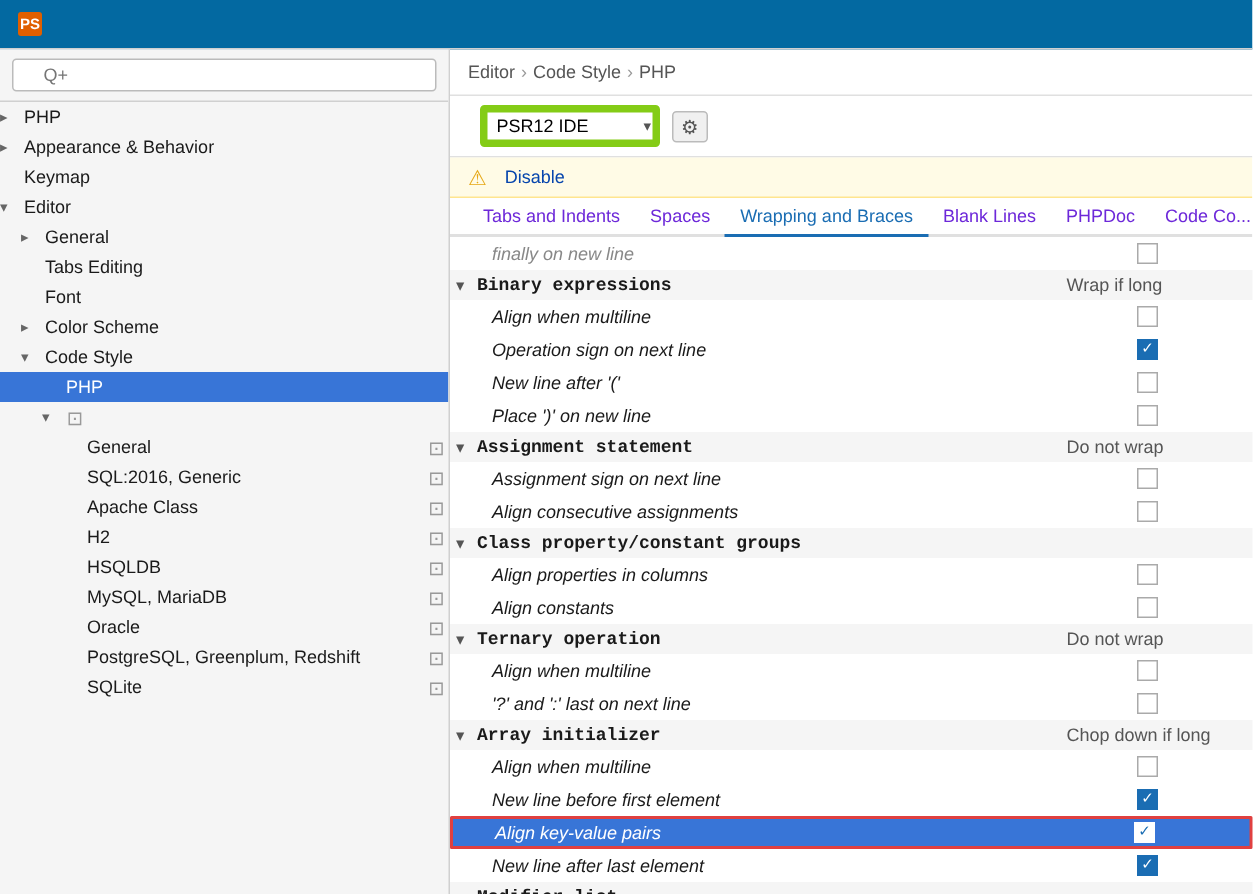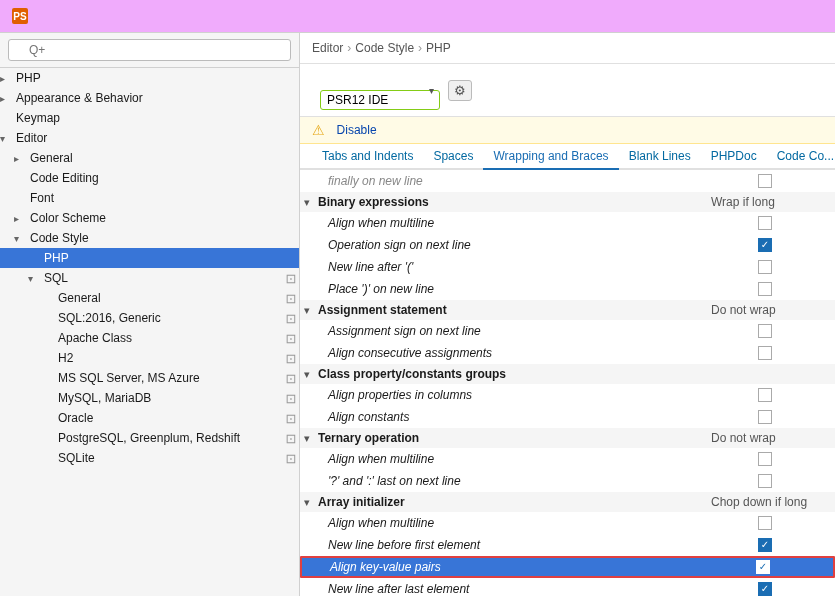--- a/index.html
+++ b/index.html
@@ -1,18 +1,18 @@
 <!DOCTYPE html>
 <html><head>
   <meta charset="utf-8">
   <style>
     * { box-sizing: border-box; margin: 0; padding: 0; }
     body { font-family: 'Segoe UI', Arial, sans-serif; font-size: 12px; background: #fff; color: #1a1a1a; width: 835px; height: 596px; overflow: hidden; }
 
-    .title-bar { background: #f0abfc; border-bottom: 1px solid #d0d0d0; padding: 8px 12px; display: flex; align-items: center; gap: 8px; }
+    .title-bar { background: #0369a1; border-bottom: 1px solid #d0d0d0; padding: 8px 12px; display: flex; align-items: center; gap: 8px; }
     .title-bar .app-icon { width: 16px; height: 16px; background: #e05f00; border-radius: 2px; font-size: 10px; color: #fff; display: flex; align-items: center; justify-content: center; font-weight: bold; }
     .title-bar-text { font-size: 13px; color: #333; }
 
     .main-layout { display: flex; height: calc(596px - 32px); }
 
     
     .sidebar { width: 300px; min-width: 300px; border-right: 1px solid #d0d0d0; display: flex; flex-direction: column; overflow: hidden; background: #f5f5f5; }
     .search-box { padding: 6px 8px; border-bottom: 1px solid #d0d0d0; background: #f5f5f5; }
     .search-box input { width: 100%; border: 1px solid #bbb; border-radius: 3px; padding: 3px 6px; font-size: 12px; background: #fff; outline: none; }
     .sidebar-tree { overflow-y: auto; flex: 1; }
@@ -27,43 +27,43 @@
     .expand-icon { width: 16px; height: 16px; display: flex; align-items: center; justify-content: center; }
     .expand-icon::before { content: '⊡'; font-size: 13px; color: #999; }
 
     
     .content { flex: 1; display: flex; flex-direction: column; overflow: hidden; }
     .breadcrumb { padding: 8px 12px; font-size: 12px; color: #555; border-bottom: 1px solid #e0e0e0; display: flex; align-items: center; gap: 4px; }
     .breadcrumb-sep { color: #999; }
 
     .scheme-row { display: flex; align-items: center; gap: 8px; padding: 6px 12px; border-bottom: 1px solid #e0e0e0; }
     .scheme-label { font-size: 12px; }
-    .scheme-select { border: 1px solid #84cc16; border-radius: 3px; padding: 2px 24px 2px 6px; font-size: 12px; background: #fff; appearance: none; cursor: pointer; min-width: 120px; position: relative; margin-top: 20px; }
+    .scheme-select { border: 5px solid #84cc16; border-radius: 3px; padding: 2px 24px 2px 6px; font-size: 12px; background: #fff; appearance: none; cursor: pointer; min-width: 120px; position: relative; }
     .scheme-select-wrapper { position: relative; display: inline-block; }
     .scheme-select-wrapper::after { content: '▾'; position: absolute; right: 6px; top: 50%; transform: translateY(-50%); font-size: 10px; color: #555; pointer-events: none; }
     .gear-btn { border: 1px solid #bbb; background: #f0f0f0; border-radius: 3px; padding: 2px 5px; cursor: pointer; font-size: 13px; color: #555; }
 
     .warning-bar { display: flex; align-items: center; gap: 6px; padding: 5px 12px; background: #fffbe6; border-bottom: 1px solid #ffe58f; font-size: 12px; color: #555; }
     .warning-icon { color: #e6a817; font-size: 14px; }
     .disable-link { color: #0645ad; cursor: pointer; text-decoration: none; }
 
     
     .tabs-row { display: flex; border-bottom: 2px solid #e0e0e0; padding: 0 0 0 12px; background: #fff; }
-    .tab { padding: 5px 10px; font-size: 12px; cursor: pointer; color: #0369a1; border-bottom: 2px solid transparent; margin-bottom: -2px; white-space: nowrap; }
+    .tab { padding: 5px 10px; font-size: 12px; cursor: pointer; color: #6d28d9; border-bottom: 2px solid transparent; margin-bottom: -2px; white-space: nowrap; }
     .tab.active { color: #1a6db3; border-bottom: 2px solid #1a6db3; font-weight: 500; }
 
     
     .settings-table { flex: 1; overflow-y: auto; padding: 0; }
     .settings-row { display: flex; align-items: center; padding: 1px 0 1px 0; min-height: 22px; }
     .settings-row.highlighted { background: #3875d7; color: #fff; }
 
     .section-header-row { display: flex; align-items: center; padding: 3px 4px; background: #f5f5f5; }
     .section-toggle { width: 14px; font-size: 11px; color: #555; cursor: pointer; }
     .section-toggle::before { content: '▾'; }
-    .section-name { font-weight: bold; font-size: 12px; flex: 1; }
+    .section-name { font-weight: bold; font-size: 12px; flex: 1; font-family: Liberation Mono, monospace; }
     .section-right-label { font-size: 12px; color: #555; min-width: 120px; text-align: left; padding-right: 20px; }
 
     .row-label { flex: 1; padding-left: 28px; font-size: 12px; font-style: italic; }
     .row-checkbox-cell { min-width: 120px; display: flex; align-items: center; justify-content: center; padding-right: 20px; }
     .cb { width: 14px; height: 14px; border: 1px solid #aaa; background: #fff; display: flex; align-items: center; justify-content: center; cursor: pointer; }
     .cb.checked { background: #1a6db3; border-color: #1a6db3; }
     .cb.checked::after { content: '✓'; color: #fff; font-size: 10px; line-height: 1; }
     .highlighted .cb { border-color: #fff; }
     .highlighted .cb.checked { background: #fff; }
     .highlighted .cb.checked::after { color: #1a6db3; }
@@ -110,21 +110,21 @@
           <span class="tree-label">Editor</span>
         </div>
         <div class="tree-item">
           <span class="indent" style="width:14px;display:inline-block;"></span>
           <span class="tree-arrow closed"></span>
           <span class="tree-label">General</span>
         </div>
         <div class="tree-item">
           <span class="indent" style="width:14px;display:inline-block;"></span>
           <span class="tree-arrow leaf"></span>
-          <span class="tree-label">Code Editing</span>
+          <span class="tree-label">Tabs Editing</span>
         </div>
         <div class="tree-item">
           <span class="indent" style="width:14px;display:inline-block;"></span>
           <span class="tree-arrow leaf"></span>
           <span class="tree-label">Font</span>
         </div>
         <div class="tree-item">
           <span class="indent" style="width:14px;display:inline-block;"></span>
           <span class="tree-arrow closed"></span>
           <span class="tree-label">Color Scheme</span>
@@ -135,21 +135,20 @@
           <span class="tree-label">Code Style</span>
         </div>
         <div class="tree-item selected">
           <span class="indent" style="width:28px;display:inline-block;"></span>
           <span class="tree-arrow leaf"></span>
           <span class="tree-label">PHP</span>
         </div>
         <div class="tree-item">
           <span class="indent" style="width:28px;display:inline-block;"></span>
           <span class="tree-arrow open"></span>
-          <span class="tree-label">SQL</span>
           <span class="expand-icon"></span>
         </div>
         <div class="tree-item">
           <span class="indent" style="width:42px;display:inline-block;"></span>
           <span class="tree-arrow leaf"></span>
           <span class="tree-label">General</span>
           <span class="expand-icon"></span>
         </div>
         <div class="tree-item">
           <span class="indent" style="width:42px;display:inline-block;"></span>
@@ -165,21 +164,21 @@
         </div>
         <div class="tree-item">
           <span class="indent" style="width:42px;display:inline-block;"></span>
           <span class="tree-arrow leaf"></span>
           <span class="tree-label">H2</span>
           <span class="expand-icon"></span>
         </div>
         <div class="tree-item">
           <span class="indent" style="width:42px;display:inline-block;"></span>
           <span class="tree-arrow leaf"></span>
-          <span class="tree-label">MS SQL Server, MS Azure</span>
+          <span class="tree-label">HSQLDB</span>
           <span class="expand-icon"></span>
         </div>
         <div class="tree-item">
           <span class="indent" style="width:42px;display:inline-block;"></span>
           <span class="tree-arrow leaf"></span>
           <span class="tree-label">MySQL, MariaDB</span>
           <span class="expand-icon"></span>
         </div>
         <div class="tree-item">
           <span class="indent" style="width:42px;display:inline-block;"></span>
@@ -285,21 +284,21 @@
       </div>
     </div>
         <div class="settings-row">
       <span class="row-label">Align consecutive assignments</span>
       <div class="row-checkbox-cell">
         <div class="cb"></div>
       </div>
     </div>
         <div class="section-header-row">
     <span class="section-toggle"></span>
-    <span class="section-name">Class property/constants groups</span>
+    <span class="section-name">Class property/constant groups</span>
     <span class="section-right-label"></span>
   </div>
         <div class="settings-row">
       <span class="row-label">Align properties in columns</span>
       <div class="row-checkbox-cell">
         <div class="cb"></div>
       </div>
     </div>
         <div class="settings-row">
       <span class="row-label">Align constants</span>

